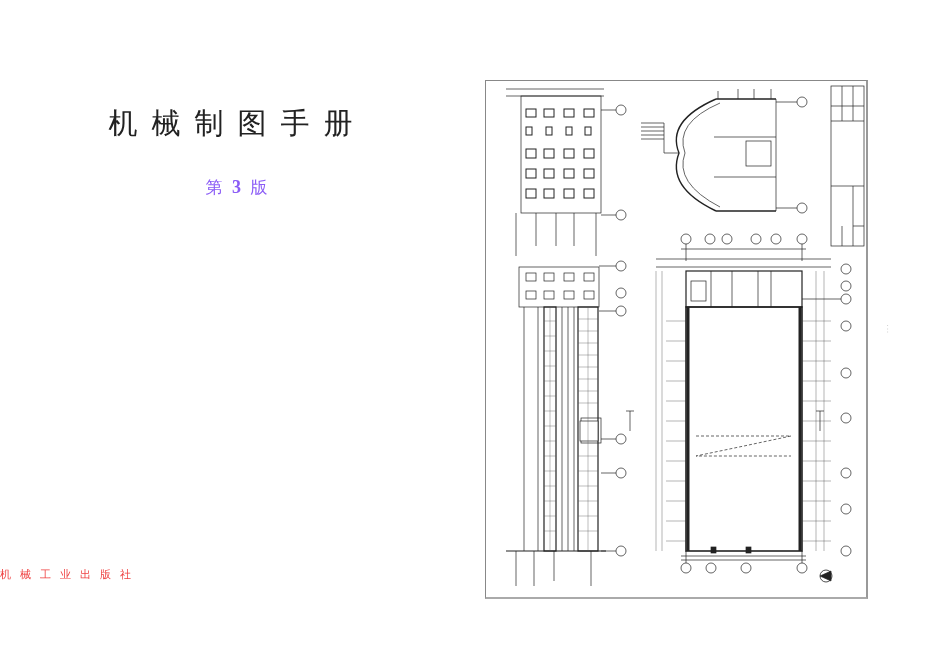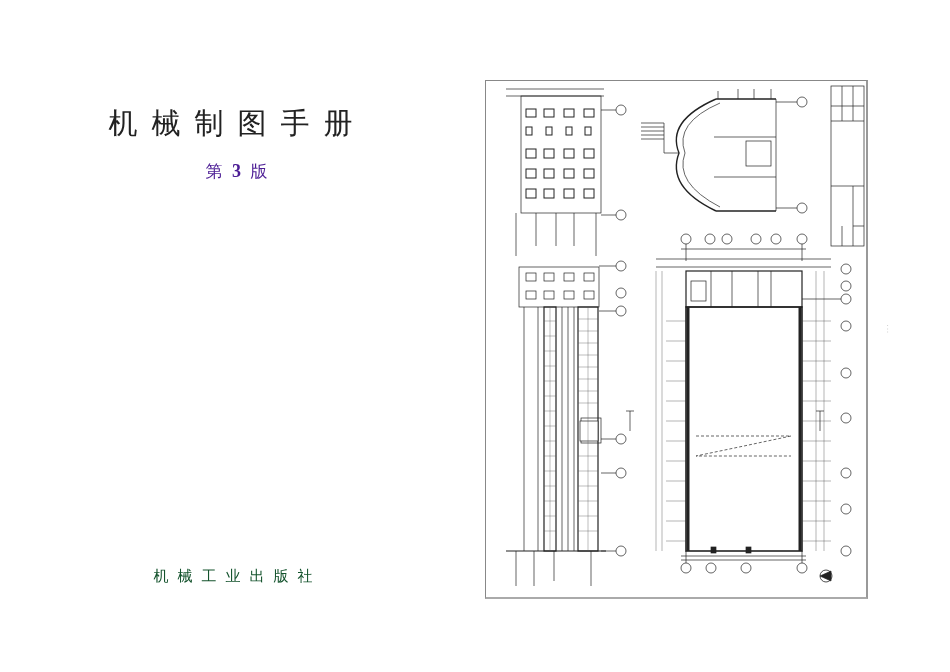--- a/index.html
+++ b/index.html
@@ -1,28 +1,28 @@
 <!DOCTYPE html>
 <html><head>
 <meta charset="utf-8">
 <style>
   html, body { margin: 0; padding: 0; background: #ffffff; }
   body { width: 950px; height: 672px; position: relative; overflow: hidden;
          font-family: "DejaVu Serif", "Liberation Serif", serif; color: #1a1a1a; }
   .left-page { position: absolute; left: 0; top: 0; width: 475px; height: 672px; }
   .title { position: absolute; left: 0; width: 475px; top: 104px; text-align: center;
            font-size: 29px; letter-spacing: 14px; color: #222; font-weight: normal; }
-  .edition { position: absolute; left: 0; width: 475px; top: 160px; text-align: center;
-             font-size: 17px; color: #4c1d95; letter-spacing: 2px; }
+  .edition { position: absolute; left: 0; width: 475px; top: 176px; text-align: center;
+             font-size: 17px; color: #8b5cf6; letter-spacing: 2px; }
   .edition .num { font-weight: bold; font-family: "Liberation Serif", serif; font-size: 18px; }
   .editors { position: absolute; left: 0; width: 475px; top: 204px; text-align: center;
              font-size: 13px; color: #444; }
   .editors span { margin: 0 6px; }
-  .publisher { position: absolute; left: 0; width: 475px; top: 567px; text-align: center;
-               font-size: 15px; letter-spacing: 9px; color: #14532d; }
+  .publisher { position: absolute; left: 0; width: 475px; top: 567px; text-align: left;
+               font-size: 11px; letter-spacing: 9px; color: #ef4444; }
   .drawing-page { position: absolute; left: 485px; top: 80px; width: 380px; height: 516px;
                   border: 1px solid #888; border-right: 2px solid #999; border-bottom: 2px solid #aaa;
                   background: #fff; }
   .drawing-page svg { position: absolute; left: 0; top: 0; }
   .side-note { position: absolute; left: 885px; top: 325px; font-size: 5px; color: #777;
                writing-mode: vertical-rl; font-family: "DejaVu Sans", sans-serif; }
 </style>
 </head>
 <body>
 

